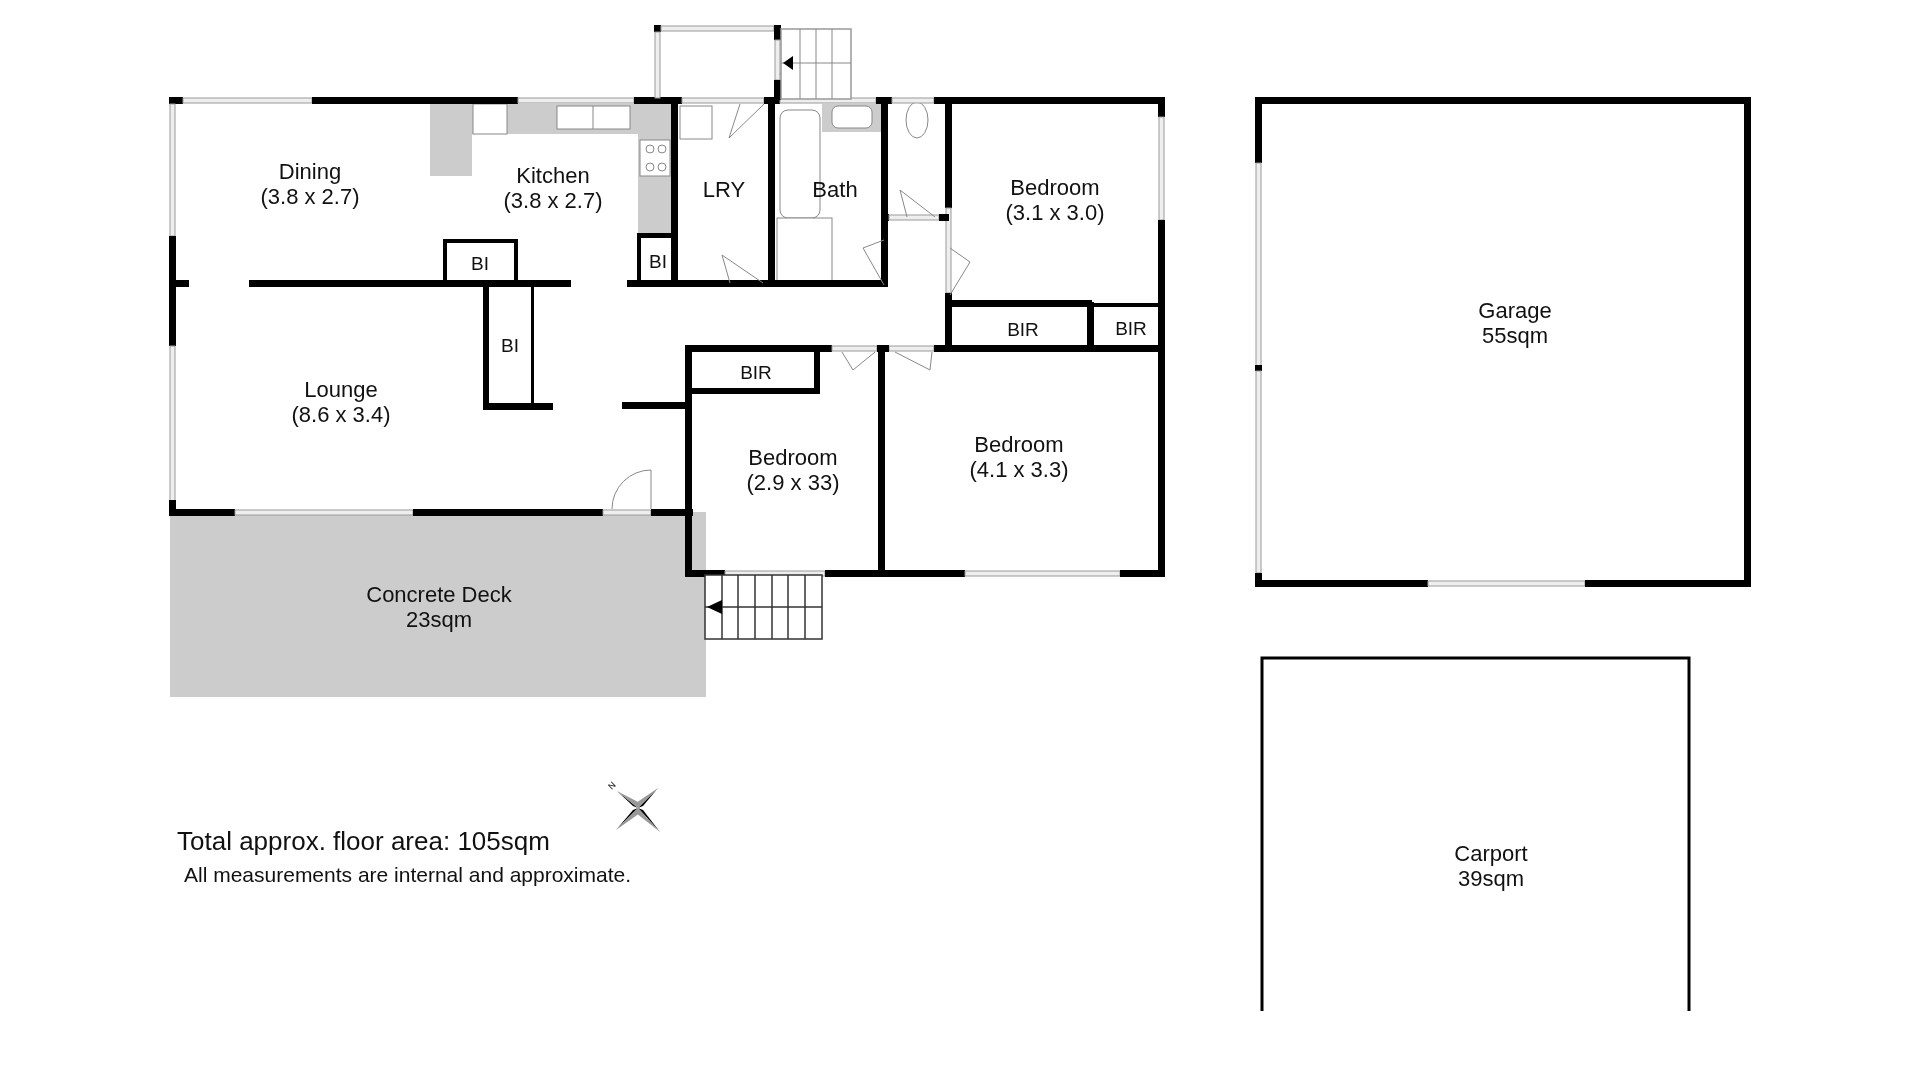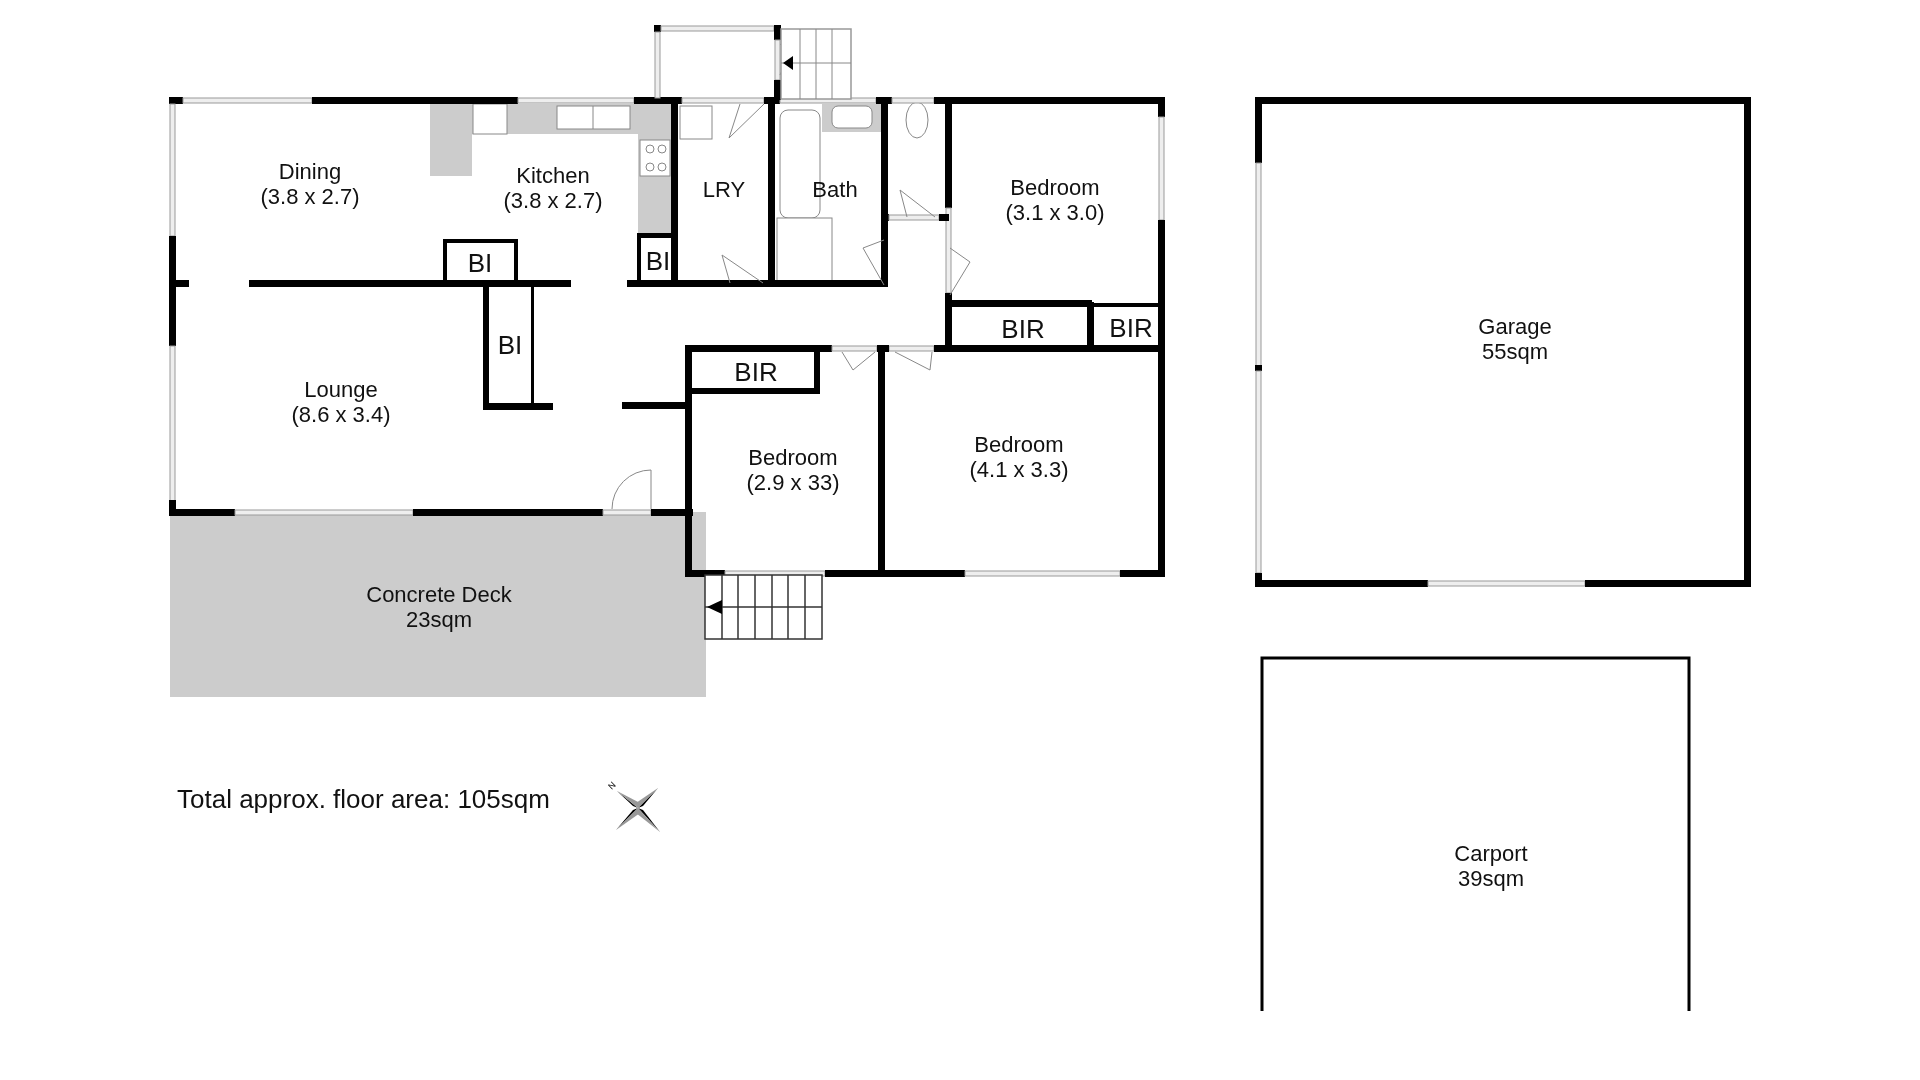--- a/index.html
+++ b/index.html
@@ -8,22 +8,22 @@
   svg.plan { position:absolute; left:0; top:0; width:1920px; height:1080px; }
   .wall { fill:#000000; }
   .counter { fill:#cccccc; }
   .deck { fill:#cccccc; }
   .win { fill:#eeeeee; stroke:#9a9a9a; stroke-width:1; }
   .thin { fill:none; stroke:#888888; stroke-width:1; }
   .fixture { fill:#ffffff; stroke:#888888; stroke-width:1; }
   .stair { fill:#ffffff; stroke:#333333; stroke-width:1.5; }
   .label { position:absolute; transform:translate(-50%,-50%); text-align:center; font-size:22px; line-height:25px; white-space:nowrap; }
   .label span { display:block; }
-  .small-label { font-size:26px; }
-  .total { position:absolute; left:177px; top:784px; font-size:26px; white-space:nowrap; }
+  .small-label { font-size:19px; }
+  .total { position:absolute; left:177px; top:826px; font-size:26px; white-space:nowrap; }
   .notes { position:absolute; left:184px; top:862px; font-size:21px; line-height:25px; white-space:nowrap; }
   .notes span { display:block; }
   .compass { position:absolute; left:600px; top:775px; width:80px; height:70px; }
 </style>
 </head>
 <body>
 
 <div id="canvas">
   <svg class="plan" viewBox="0 0 1920 1080" xmlns="http://www.w3.org/2000/svg">
 
@@ -211,38 +211,39 @@
     <span>(2.9 x 33)</span>
   </div>
   <div class="label" style="left:1019px;top:457px">
     <span>Bedroom</span>
     <span>(4.1 x 3.3)</span>
   </div>
   <div class="label" style="left:439px;top:607px">
     <span>Concrete Deck</span>
     <span>23sqm</span>
   </div>
-  <div class="label" style="left:1515px;top:339px">
+  <div class="label" style="left:1515px;top:323px">
     <span>Garage</span>
     <span>55sqm</span>
   </div>
   <div class="label" style="left:1491px;top:866px">
     <span>Carport</span>
     <span>39sqm</span>
   </div>
 
   <div class="label small-label" style="left:480px;top:263px">BI</div>
   <div class="label small-label" style="left:510px;top:345px">BI</div>
   <div class="label small-label" style="left:658px;top:261px">BI</div>
   <div class="label small-label" style="left:756px;top:372px">BIR</div>
   <div class="label small-label" style="left:1023px;top:329px">BIR</div>
   <div class="label small-label" style="left:1131px;top:328px">BIR</div>
 
   <div class="total">Total approx. floor area: 105sqm</div>
   <div class="notes">
+    <span>All measurements are internal and approximate.</span>
   </div>
 
   <svg class="compass" viewBox="600 775 80 70" xmlns="http://www.w3.org/2000/svg">
     <polygon points="638,808 617,791 633,806" fill="#000"></polygon>
     <polygon points="638,808 617,791 640,803" fill="#999"></polygon>
     <polygon points="638,808 658,788 643,806" fill="#000"></polygon>
     <polygon points="638,808 658,788 636,803" fill="#999"></polygon>
     <polygon points="638,808 660,832 643,810" fill="#000"></polygon>
     <polygon points="638,808 660,832 636,813" fill="#999"></polygon>
     <polygon points="638,808 616,830 633,810" fill="#000"></polygon>

